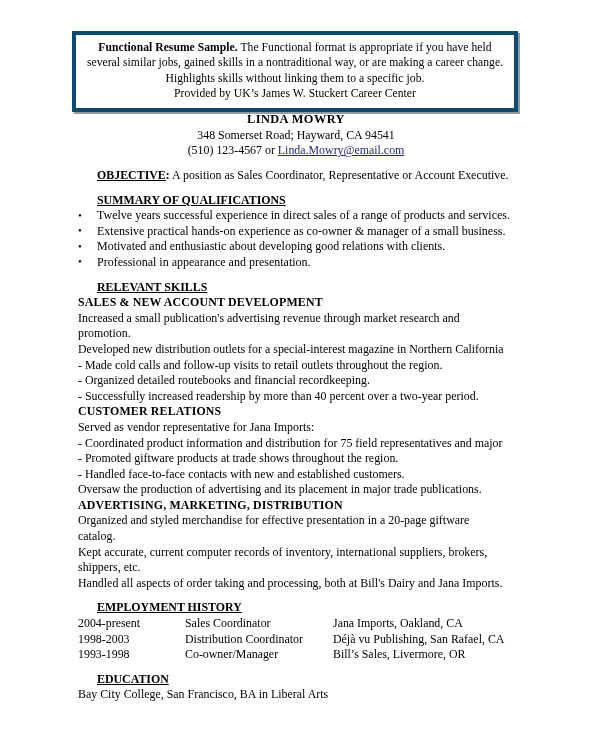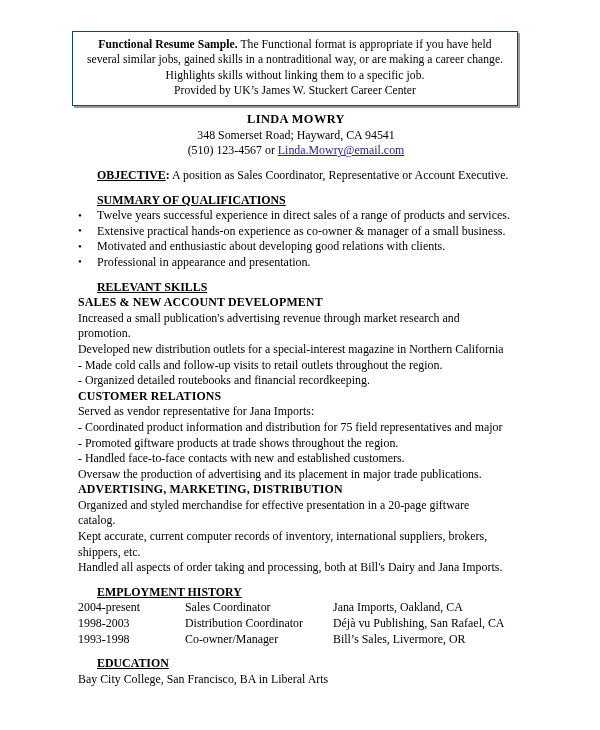--- a/index.html
+++ b/index.html
@@ -23,21 +23,21 @@
     box-sizing: border-box;
   }
 
   
   .intro-box {
     position: absolute;
     left: 72px;
     top: 31px;
     width: 446px;
     box-sizing: border-box;
-    border: 1px solid #0c4a6e;
+    border: 4px solid #0c4a6e;
     box-shadow: 2px 2px 0 0 #9a9a9a;
     padding: 5px 9px 6px 9px;
     background: #ffffff;
   }
   .intro-line {
     font-size: 11.6px;
     line-height: 15.4px;
     text-align: center;
     letter-spacing: 0.05px;
   }
@@ -188,20 +188,21 @@
     <div class="spacer"></div>
 
     <div class="sec-head"><span class="u">RELEVANT SKILLS</span></div>
 
     <div class="sub-head">SALES &amp; NEW ACCOUNT DEVELOPMENT</div>
     <div class="ln">Increased a small publication's advertising revenue through market research and</div>
     <div class="ln">promotion.</div>
     <div class="ln">Developed new distribution outlets for a special-interest magazine in Northern California</div>
     <div class="ln">- Made cold calls and follow-up visits to retail outlets throughout the region.</div>
     <div class="ln">- Organized detailed routebooks and financial recordkeeping.</div>
+    <div class="ln">- Successfully increased readership by more than 40 percent over a two-year period.</div>
 
     <div class="sub-head">CUSTOMER RELATIONS</div>
     <div class="ln">Served as vendor representative for Jana Imports:</div>
     <div class="ln">- Coordinated product information and distribution for 75 field representatives and major</div>
     <div class="ln">- Promoted giftware products at trade shows throughout the region.</div>
     <div class="ln">- Handled face-to-face contacts with new and established customers.</div>
     <div class="ln">Oversaw the production of advertising and its placement in major trade publications.</div>
 
     <div class="sub-head">ADVERTISING, MARKETING, DISTRIBUTION</div>
     <div class="ln">Organized and styled merchandise for effective presentation in a 20-page giftware</div>

